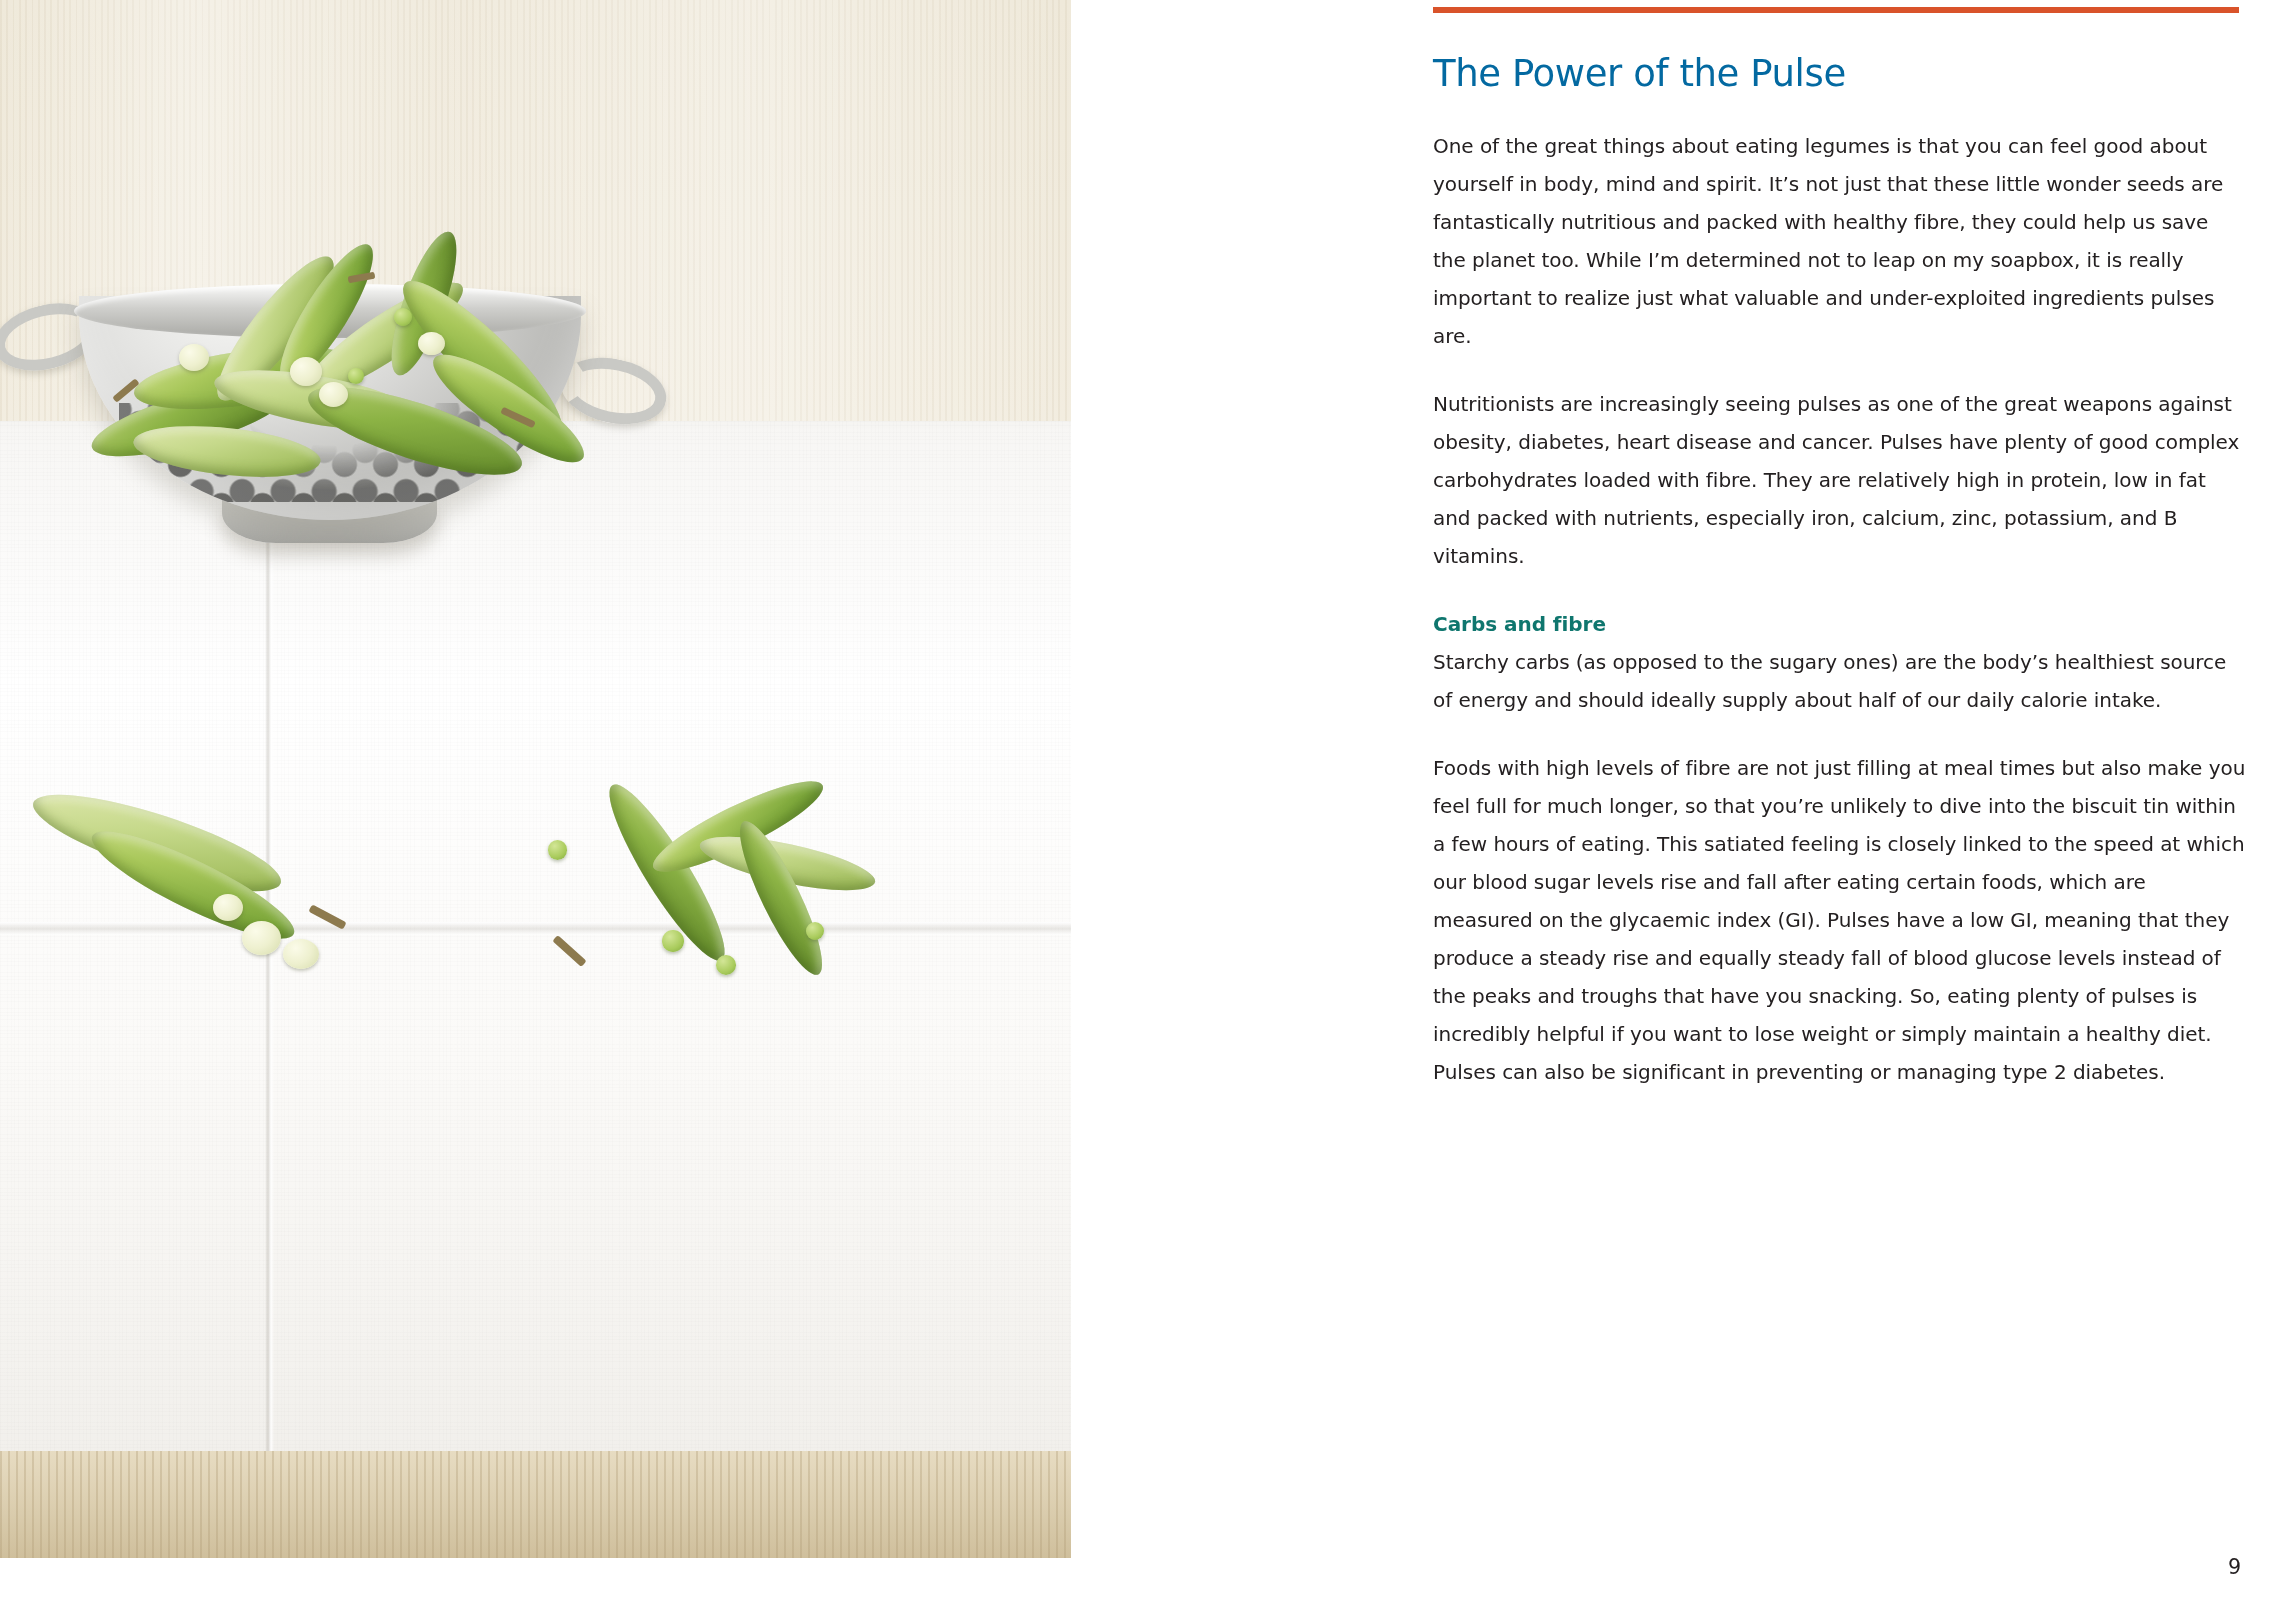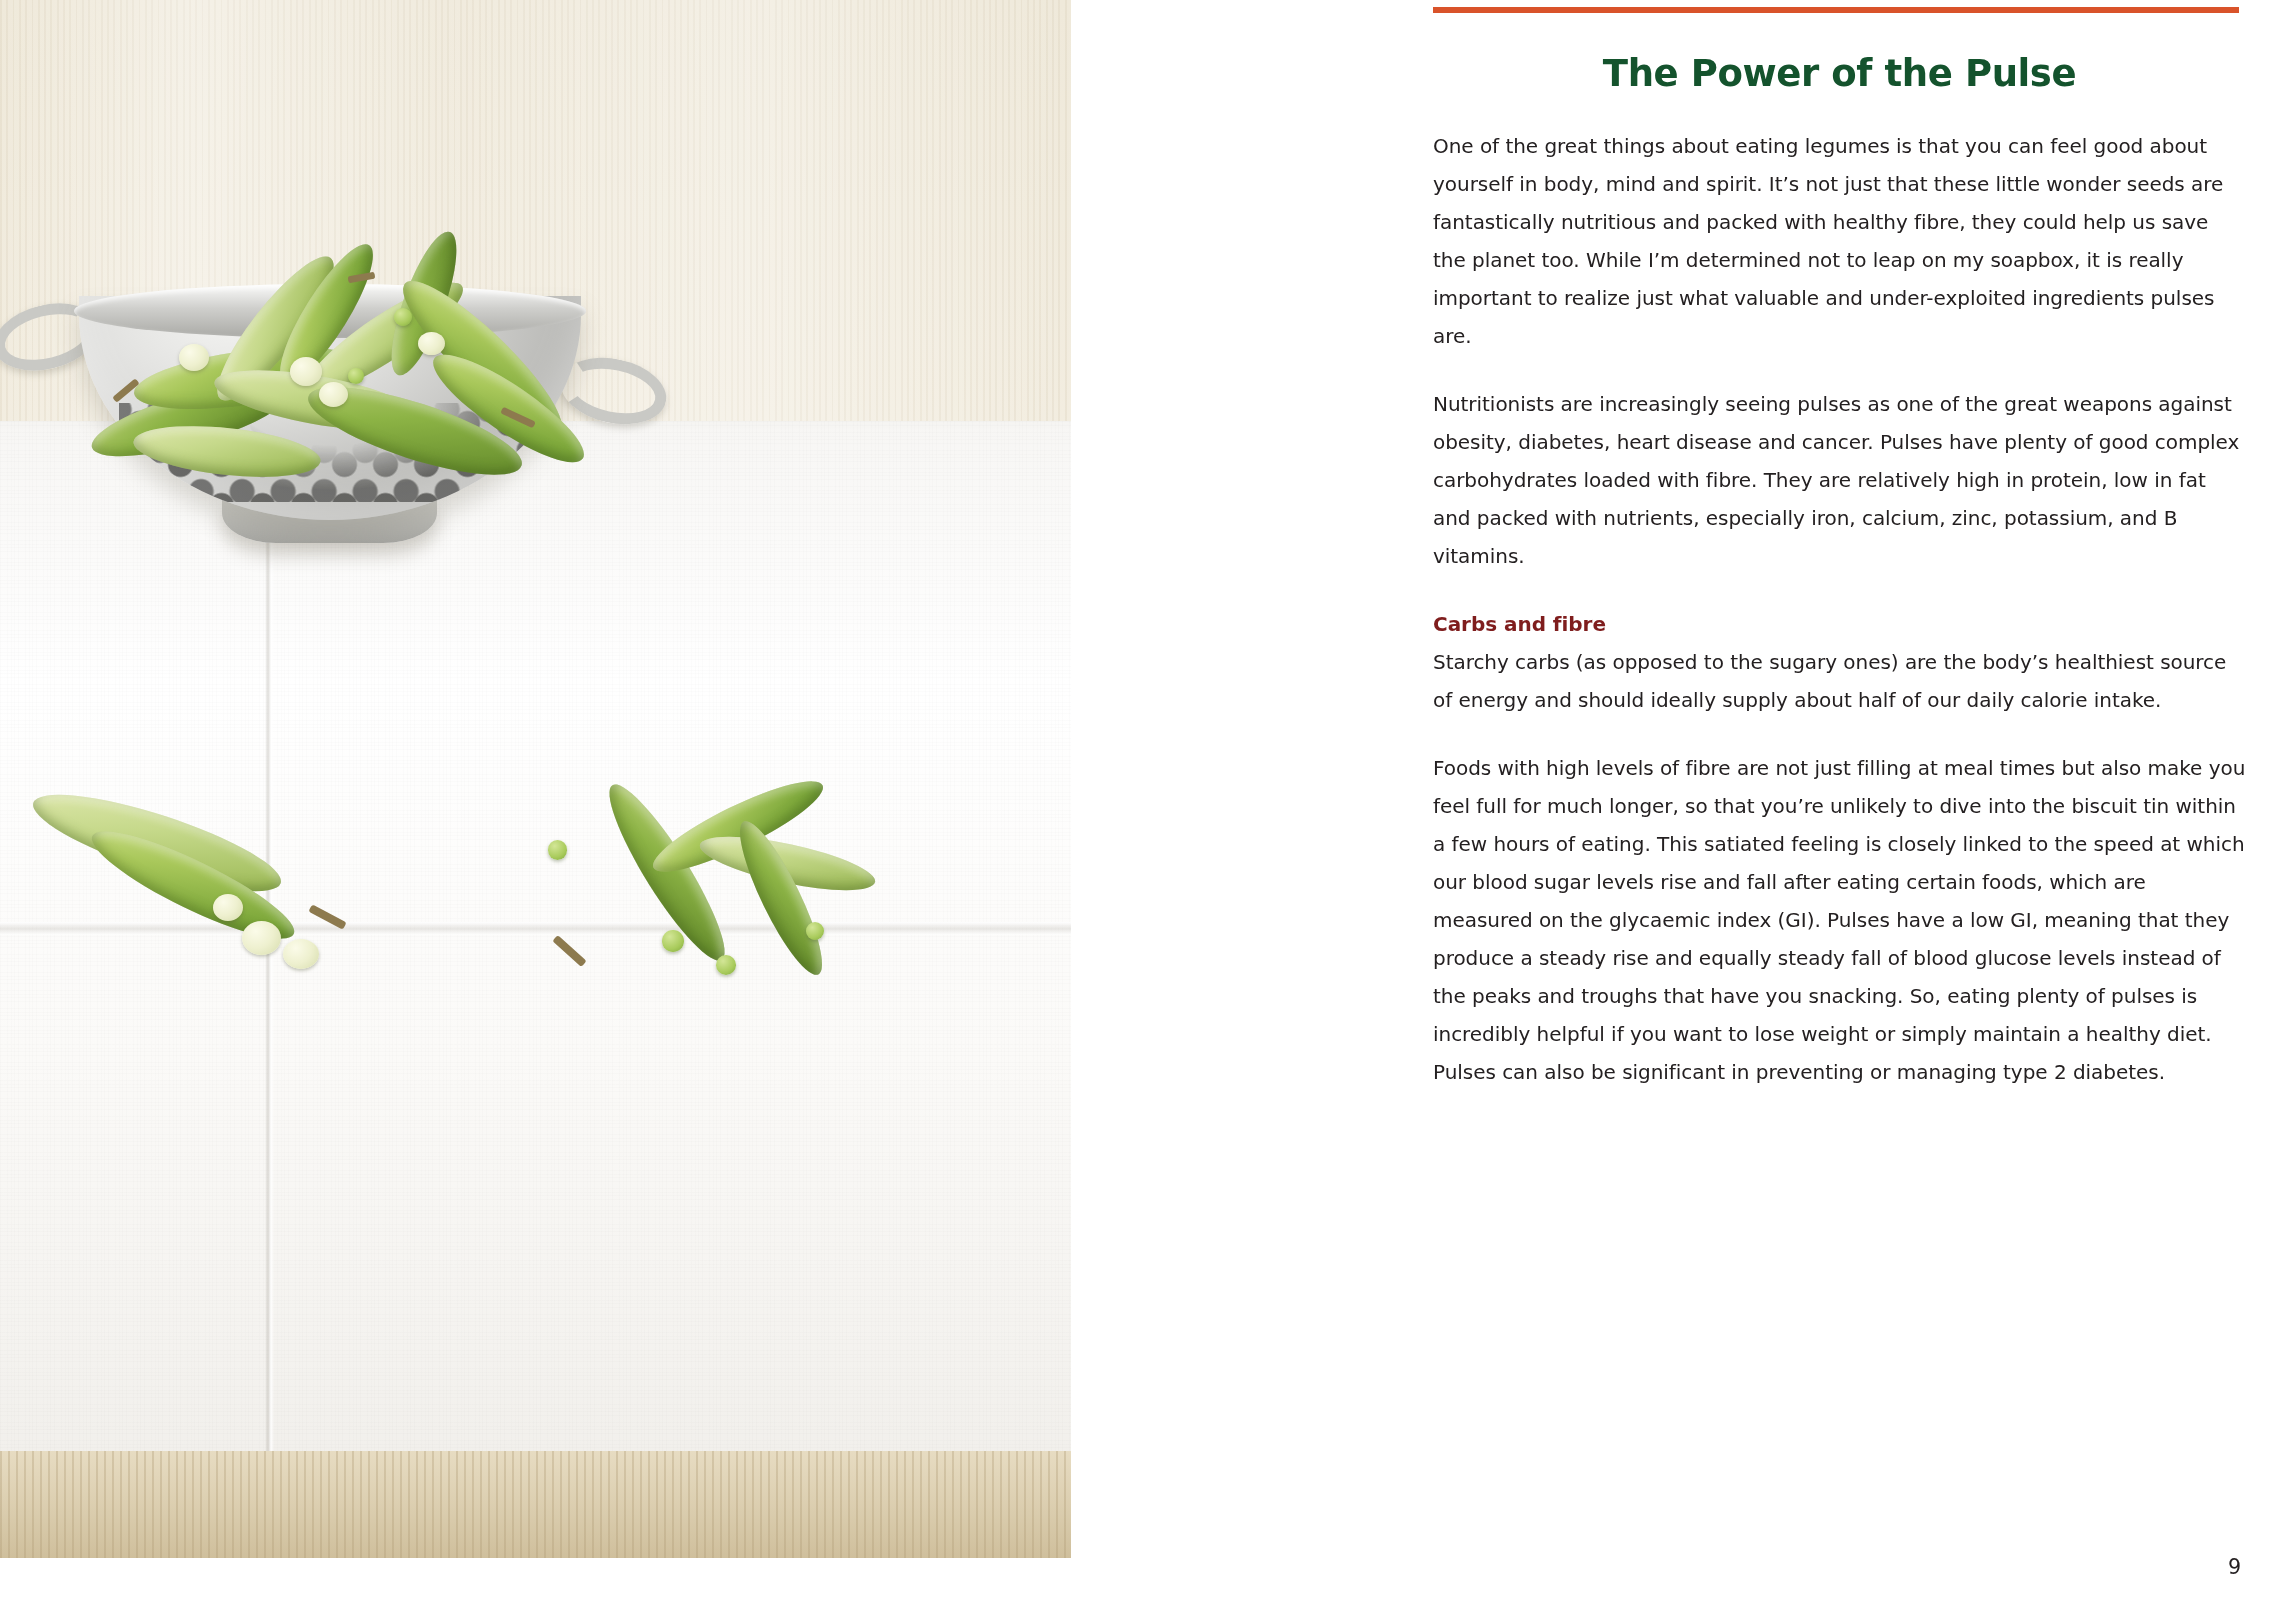--- a/index.html
+++ b/index.html
@@ -241,26 +241,25 @@
 
   .text-col {
     position: absolute;
     left: 362px;
     right: 47px;
     top: 52px;
   }
 
   h1.title {
     font-family: "DejaVu Sans", sans-serif;
-    font-weight: 700;
+    font-weight: 400;
     font-size: 37px;
     letter-spacing: -0.4px;
-    color: #14532d;
+    color: #0369a1;
     margin-bottom: 32px;
-    text-align: center;
   }
 
   h2.subhead {
     font-family: "DejaVu Sans", sans-serif;
     font-weight: 400;
     font-size: 33px;
     letter-spacing: -0.4px;
     color: #231f20;
     margin: 47px 0 29px 0;
   }
@@ -272,21 +271,21 @@
     color: #242021;
     margin-bottom: 30px;
     letter-spacing: -0.04px;
   }
   p.body.tight { margin-bottom: 0; }
 
   .runin {
     font-family: "DejaVu Sans", sans-serif;
     font-size: 20px;
     line-height: 38px;
-    color: #7f1d1d;
+    color: #0f766e;
     font-weight: 700;
   }
 
   .page-number {
     position: absolute;
     right: 52px;
     bottom: 19.7px;
     font-family: "DejaVu Sans", sans-serif;
     font-size: 20.6px;
     color: #231f20;

